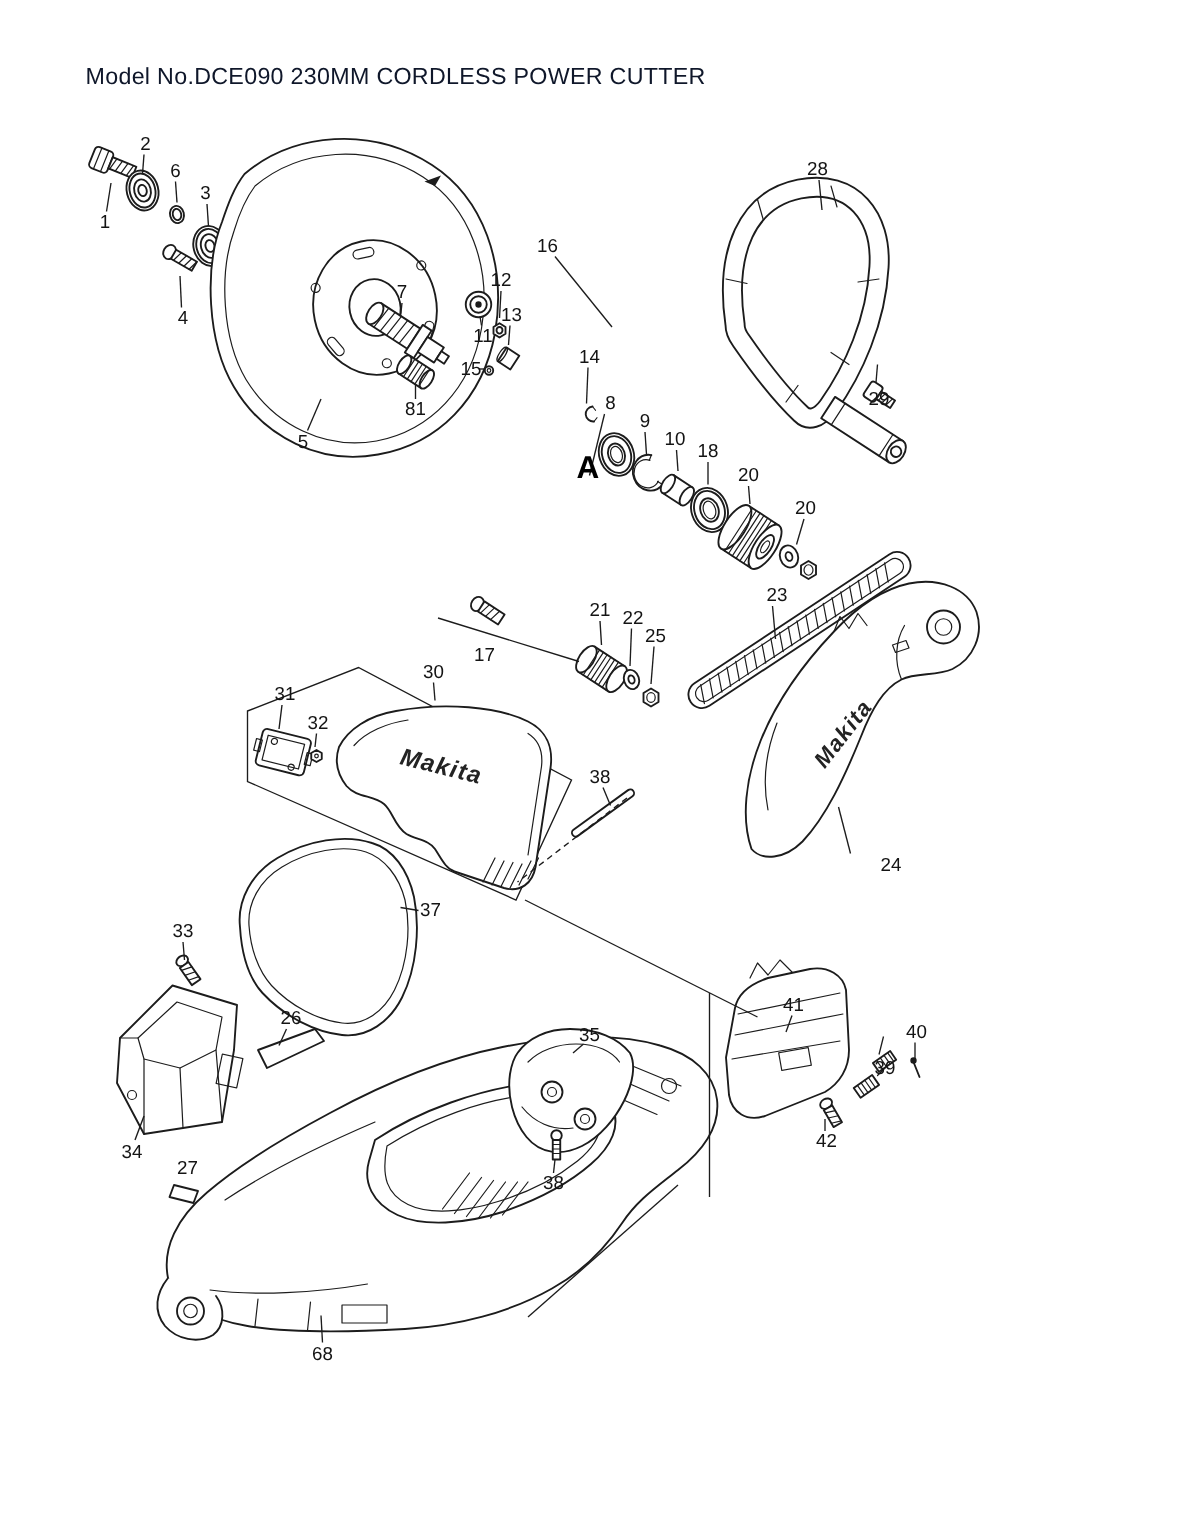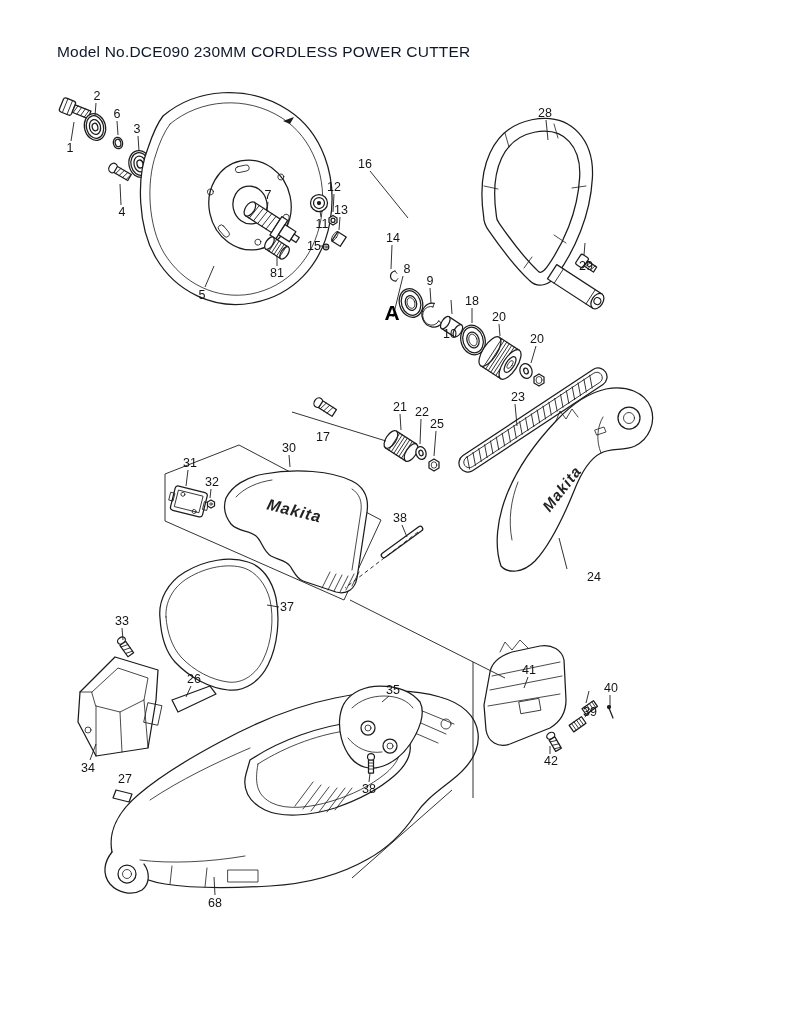--- a/index.html
+++ b/index.html
@@ -396,21 +396,21 @@
       <span class="part-label" style="left: 268px; top: 195px;">7</span>
       <span class="part-label" style="left: 334px; top: 187px;">12</span>
       <span class="part-label" style="left: 341px; top: 198px; margin-top: 12px;">13</span>
       <span class="part-label" style="left: 322px; top: 224px;">11</span>
       <span class="part-label" style="left: 314px; top: 246px;">15</span>
       <span class="part-label" style="left: 277px; top: 273px;">81</span>
       <span class="part-label" style="left: 365px; top: 164px;">16</span>
       <span class="part-label" style="left: 393px; top: 238px;">14</span>
       <span class="part-label" style="left: 407px; top: 269px;">8</span>
       <span class="part-label" style="left: 430px; top: 281px;">9</span>
-      <span class="part-label" style="left: 450px; top: 293px; margin-top: 41px;">10</span>
+      <span class="part-label" style="left: 450px; top: 293px;">10</span>
       <span class="part-label" style="left: 472px; top: 301px;">18</span>
       <span class="part-label" style="left: 499px; top: 317px;">20</span>
       <span class="part-label" style="left: 537px; top: 339px;">20</span>
       <span class="part-label" style="left: 545px; top: 113px;">28</span>
       <span class="part-label" style="left: 586px; top: 228px; margin-top: 38px;">29</span>
       <span class="part-label" style="left: 518px; top: 397px;">23</span>
       <span class="part-label" style="left: 400px; top: 407px;">21</span>
       <span class="part-label" style="left: 422px; top: 412px;">22</span>
       <span class="part-label" style="left: 437px; top: 424px;">25</span>
       <span class="part-label" style="left: 323px; top: 437px;">17</span>

